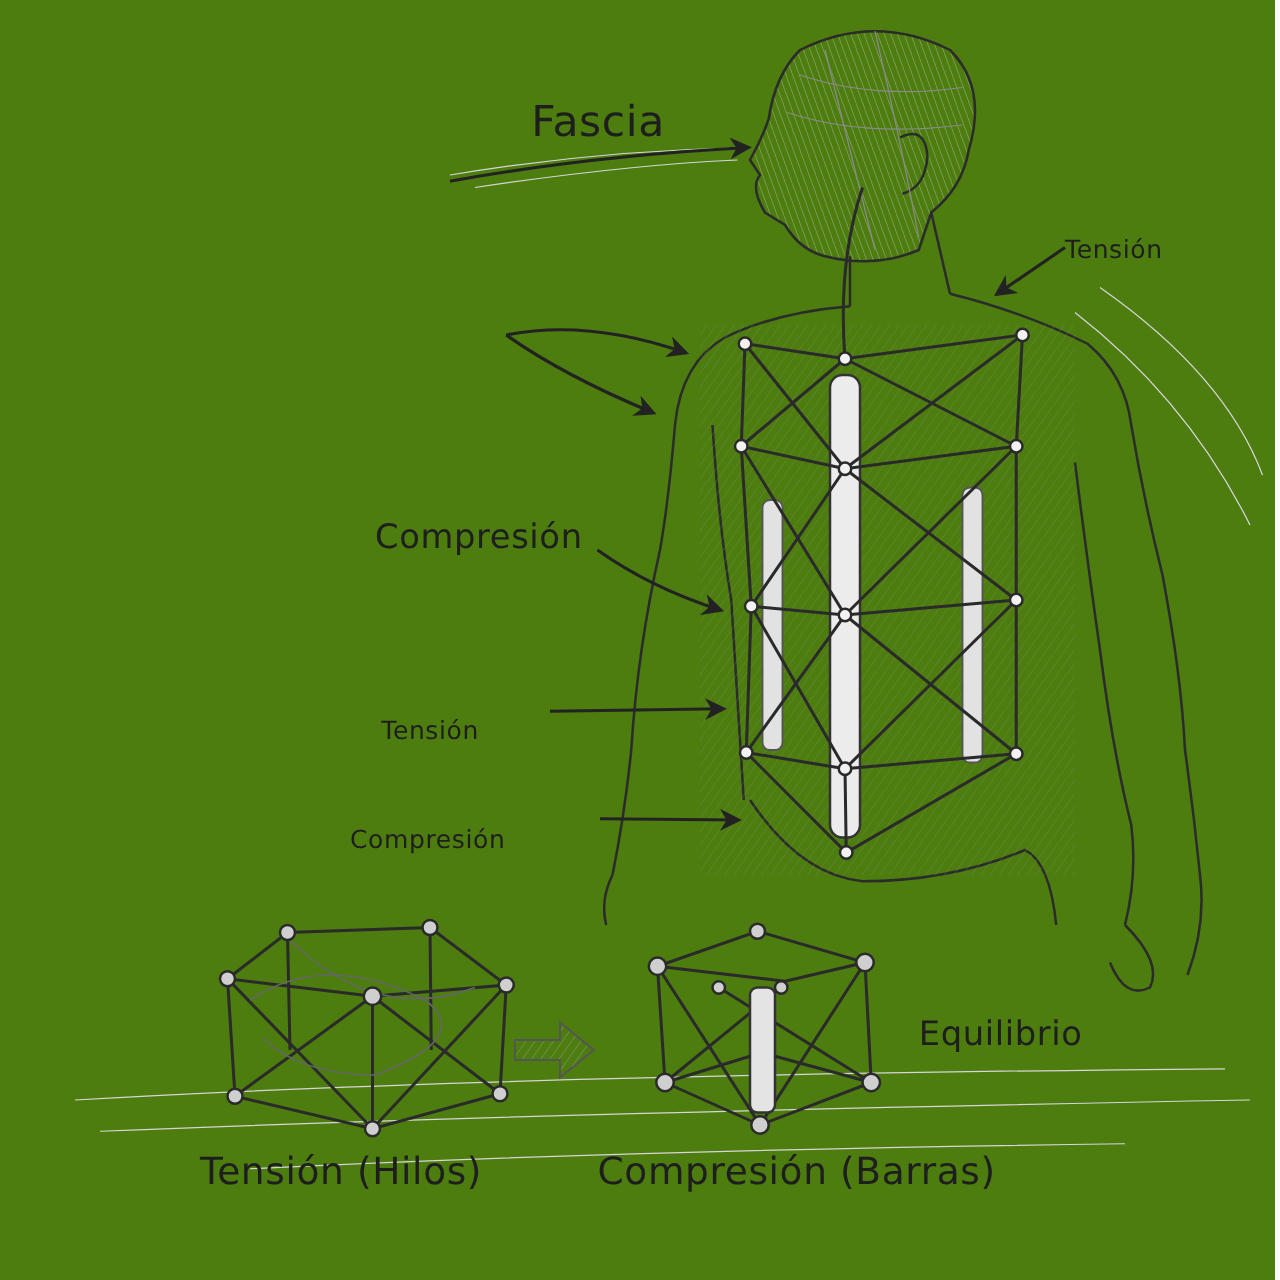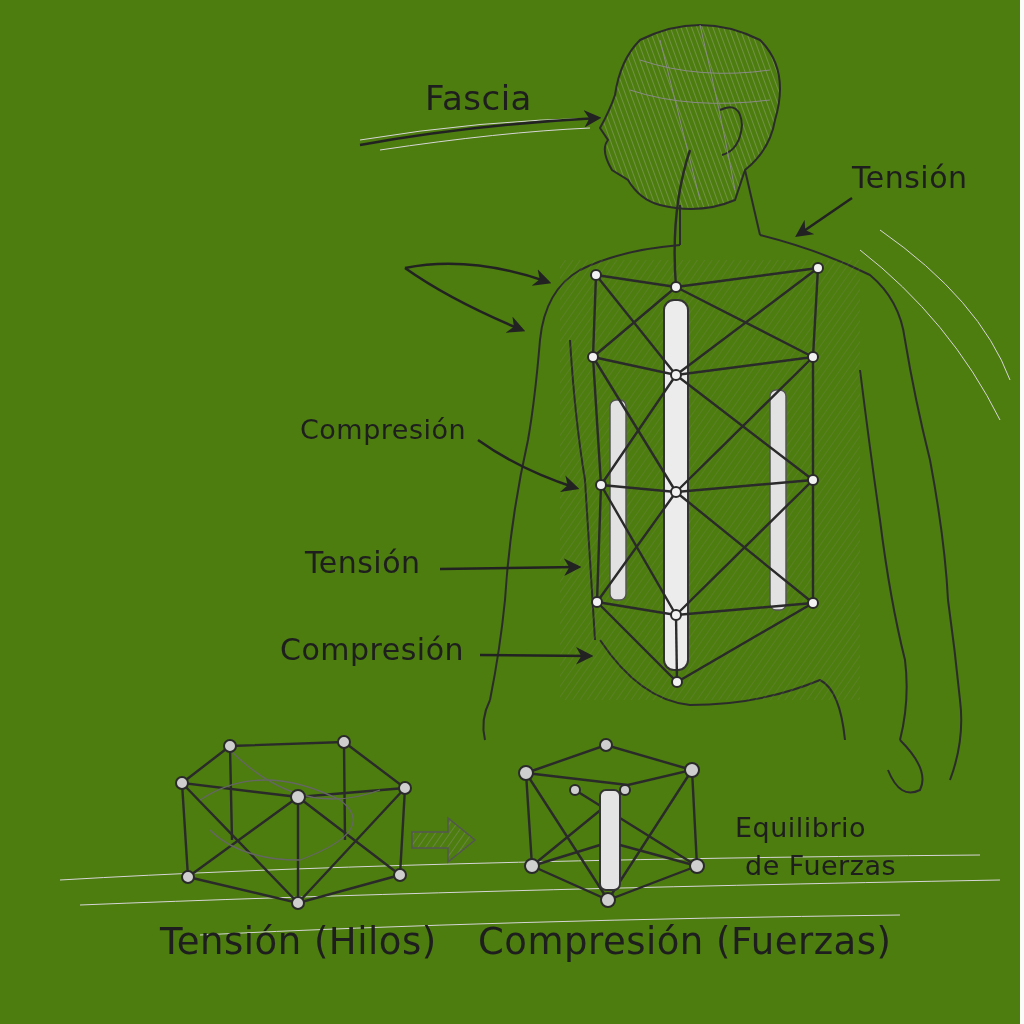--- a/index.html
+++ b/index.html
@@ -1,22 +1,22 @@
 <!DOCTYPE html>
 <html><head>
 <meta charset="utf-8">
 <style>
   html, body { margin:0; padding:0; background:#fbfbfa; }
   #canvas { position:relative; width:1020px; height:1024px; overflow:hidden; background:#4d7c0f; }
   svg { position:absolute; left:0; top:0; }
   .lbl { position:absolute; font-family:"DejaVu Sans", sans-serif; color:#1e1e1e; white-space:nowrap; letter-spacing:0.5px; }
   .big { font-size:34px; }
-  .med { font-size:30px; }
+  .med { font-size:20px;margin-top:27px; }
   .sm  { font-size:27px; }
-  .cap { font-size:37px; }
+  .cap { font-size:30px; }
 </style>
 </head>
 <body>
 
 <div id="canvas">
 
   <svg width="1024" height="1024" viewBox="0 0 1024 1024">
     <defs>
       <marker id="ah" viewBox="0 0 10 10" refX="8" refY="5" markerWidth="7" markerHeight="7" orient="auto">
         <path d="M0,0 L10,5 L0,10 L3,5 z" fill="#222"></path>
@@ -162,18 +162,17 @@
         <circle cx="625" cy="790" r="5"></circle>
     </g>
   </svg>
 
   <div class="lbl big" style="left:425px; top:78px;">Fascia</div>
   <div class="lbl med" style="left:852px; top:160px;">Tensión</div>
   <div class="lbl sm" style="left:300px; top:414px;">Compresión</div>
   <div class="lbl med" style="left:305px; top:545px;">Tensión</div>
   <div class="lbl med" style="left:280px; top:632px;">Compresión</div>
   <div class="lbl sm" style="left:735px; top:812px;">Equilibrio</div>
-  <div class="lbl sm" style="left:745px; top:850px;">de Fuerzas</div>
 
   <div class="lbl cap" style="left:160px; top:920px;">Tensión (Hilos)</div>
-  <div class="lbl cap" style="left:478px; top:920px;">Compresión (Fuerzas)</div>
+  <div class="lbl cap" style="left:478px; top:920px;">Compresión (Barras)</div>
 
 </div>
 
 </body></html>

